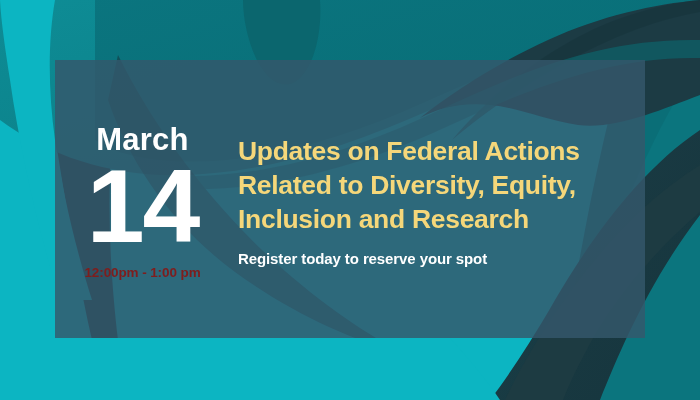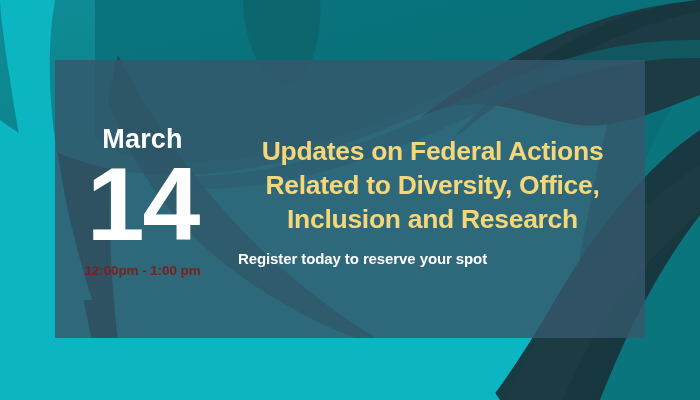--- a/index.html
+++ b/index.html
@@ -43,21 +43,21 @@
   }
   
   .date-col {
     width: 175px;
     flex: 0 0 175px;
     text-align: center;
     padding-top: 6px;
   }
   .date-month {
     color: #ffffff;
-    font-size: 27px;
+    font-size: 31px;
     font-weight: bold;
     letter-spacing: 0.2px;
     line-height: 1;
     margin-bottom: 2px;
   }
   .date-day {
     color: #ffffff;
     font-size: 104px;
     font-weight: bold;
     line-height: 0.92;
@@ -86,21 +86,21 @@
     letter-spacing: -0.2px;
     margin-bottom: 6px;
   }
   .headline {
     color: #F5D77A;
     font-size: 26.5px;
     font-weight: bold;
     line-height: 1.28;
     letter-spacing: -0.3px;
   }
-  .headline .hl-line { display: block; text-align: center; }
+  .headline .hl-line { display: block; }
   .cta {
     color: #ffffff;
     font-size: 15px;
     font-weight: bold;
     letter-spacing: -0.1px;
     margin-top: 13px;
   }
 </style>
 </head>
 <body>
@@ -172,20 +172,20 @@
 
     <div class="date-col">
       <div class="date-month">March</div>
       <div class="date-day">14</div>
       <div class="date-time">12:00pm - 1:00 pm</div>
     </div>
 
     <div class="text-col">
       <div class="headline">
         <span class="hl-line">Updates on Federal Actions</span>
-        <span class="hl-line">Related to Diversity, Office,</span>
+        <span class="hl-line">Related to Diversity, Equity,</span>
         <span class="hl-line">Inclusion and Research</span>
       </div>
       <div class="cta">Register today to reserve your spot</div>
     </div>
 
   </div>
 </div>
 
 </body></html>

